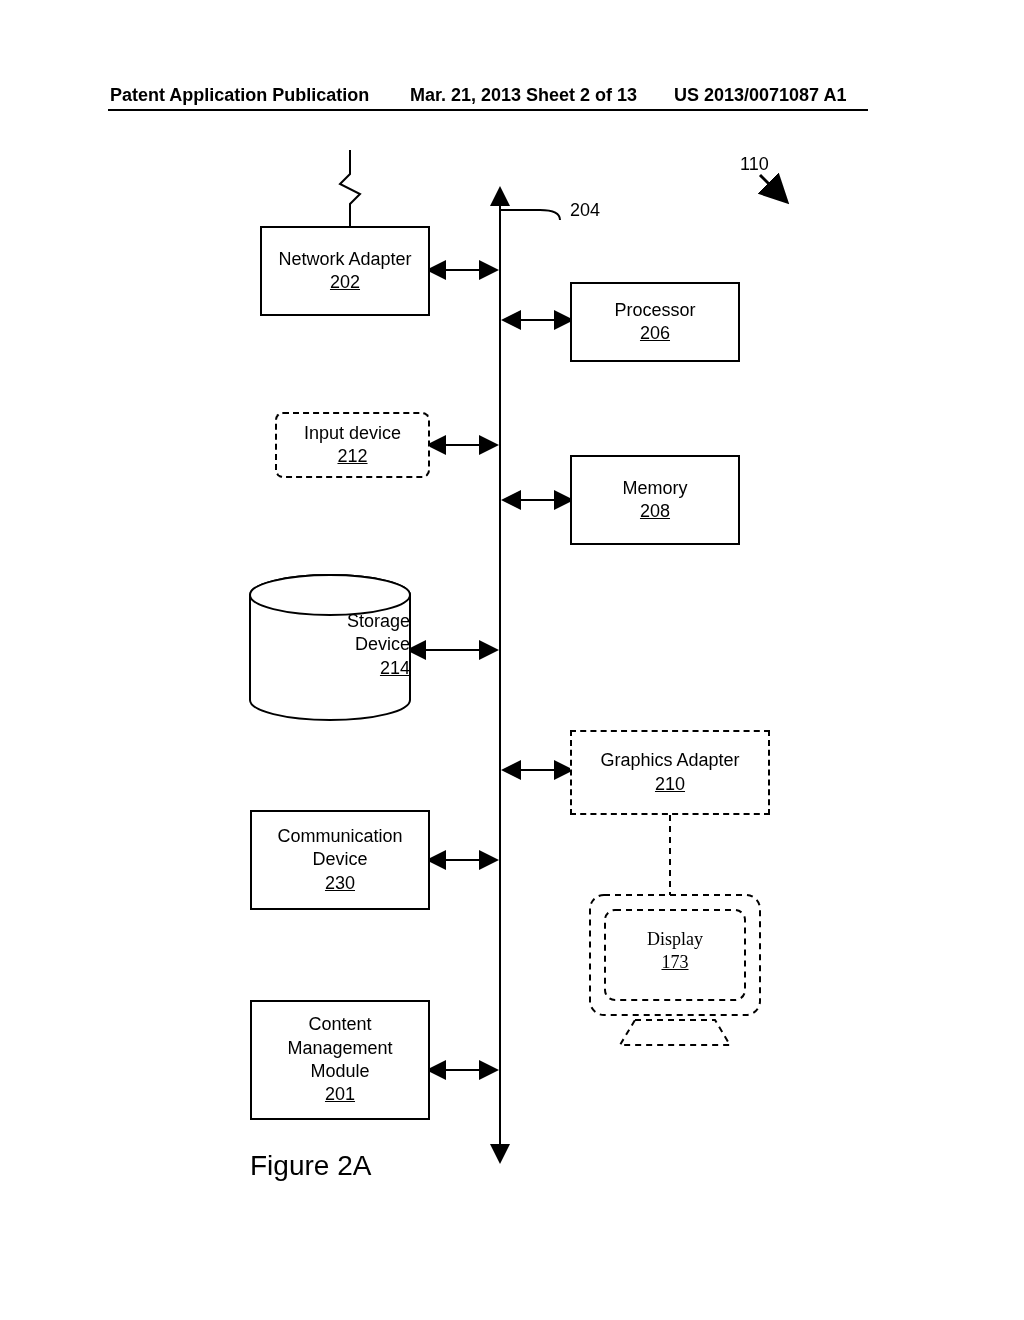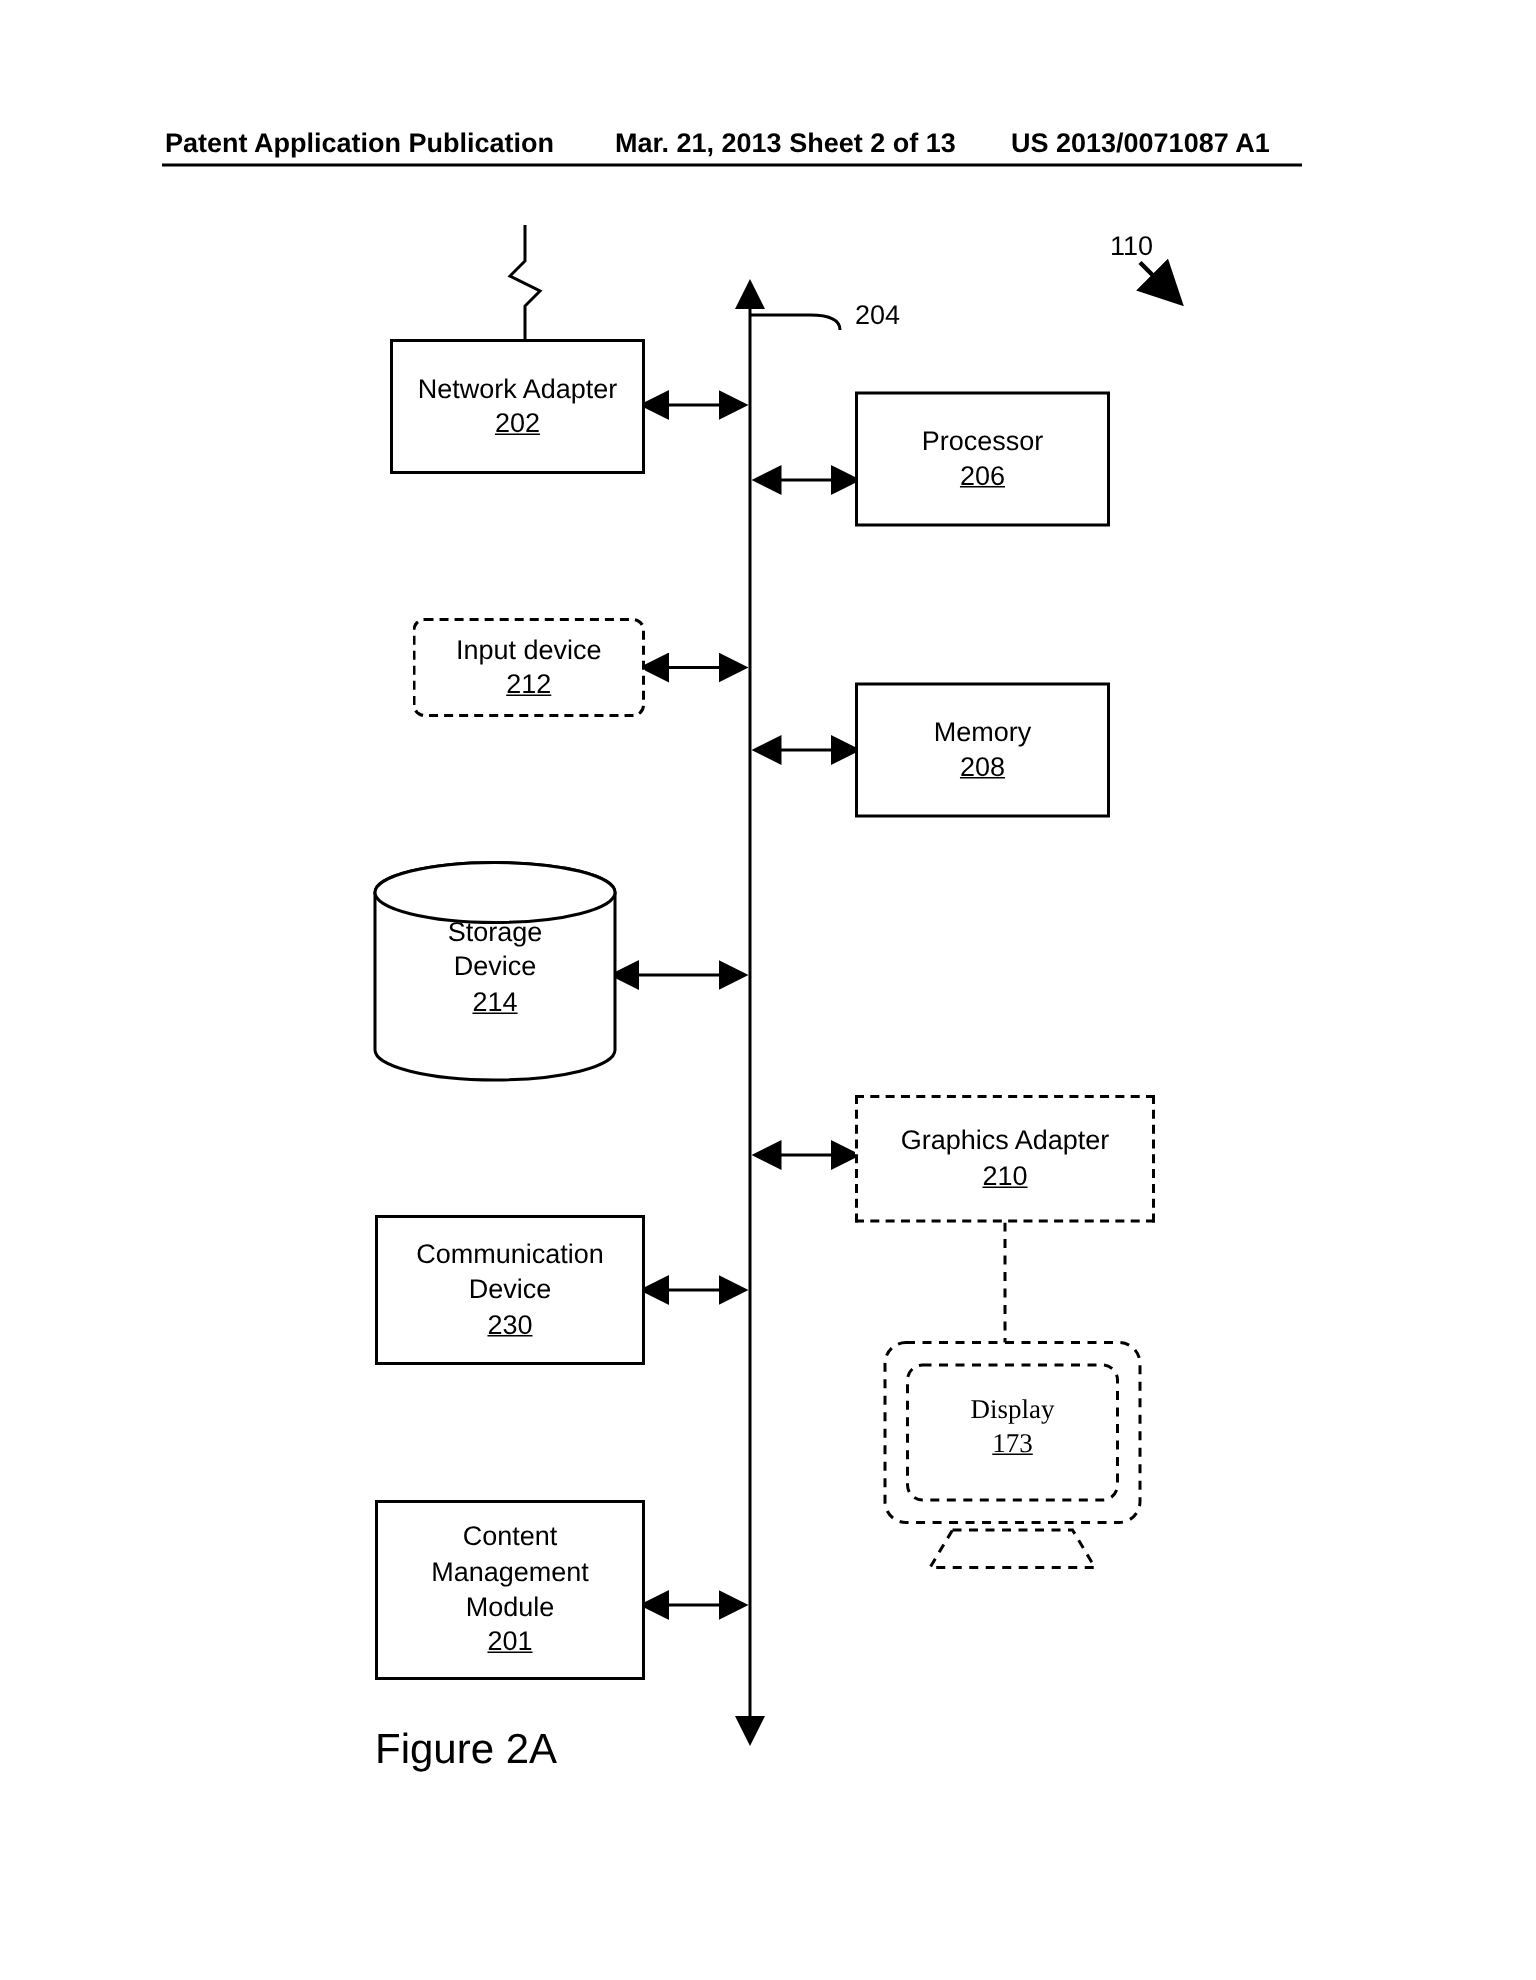--- a/index.html
+++ b/index.html
@@ -79,21 +79,21 @@
   }
   svg.overlay {
     position: absolute;
     top: 0; left: 0;
     width: 1024px;
     height: 1100px;
     pointer-events: none;
   }
   .cyl-text {
     position: absolute;
-    text-align: center;
+    text-align: right;
     font-size: 18px;
     line-height: 1.3;
     width: 160px;
   }
 </style>
 </head>
 <body>
 
 <div class="page">
 
@@ -153,21 +153,21 @@
         <rect x="605" y="770" width="140" height="90" rx="10" fill="none" stroke="#000" stroke-width="2" stroke-dasharray="6 5"></rect>
         <path d="M635 880 L715 880 L730 905 L620 905 Z" fill="none" stroke="#000" stroke-width="2" stroke-dasharray="6 5"></path>
       </g>
     </svg>
 
     <div class="box" style="left:260px; top:86px; width:170px; height:90px;">
       <div>Network Adapter</div>
       <div class="ref">202</div>
     </div>
 
-    <div class="box" style="left:570px; top:121px; width:170px; height:90px;">
+    <div class="box" style="left:570px; top:142px; width:170px; height:80px;">
       <div>Processor</div>
       <div class="ref">206</div>
     </div>
 
     <div class="box dashed" style="left:275px; top:272px; width:155px; height:66px; border-radius:8px;">
       <div>Input device</div>
       <div class="ref">212</div>
     </div>
 
     <div class="box" style="left:570px; top:315px; width:170px; height:90px;">

